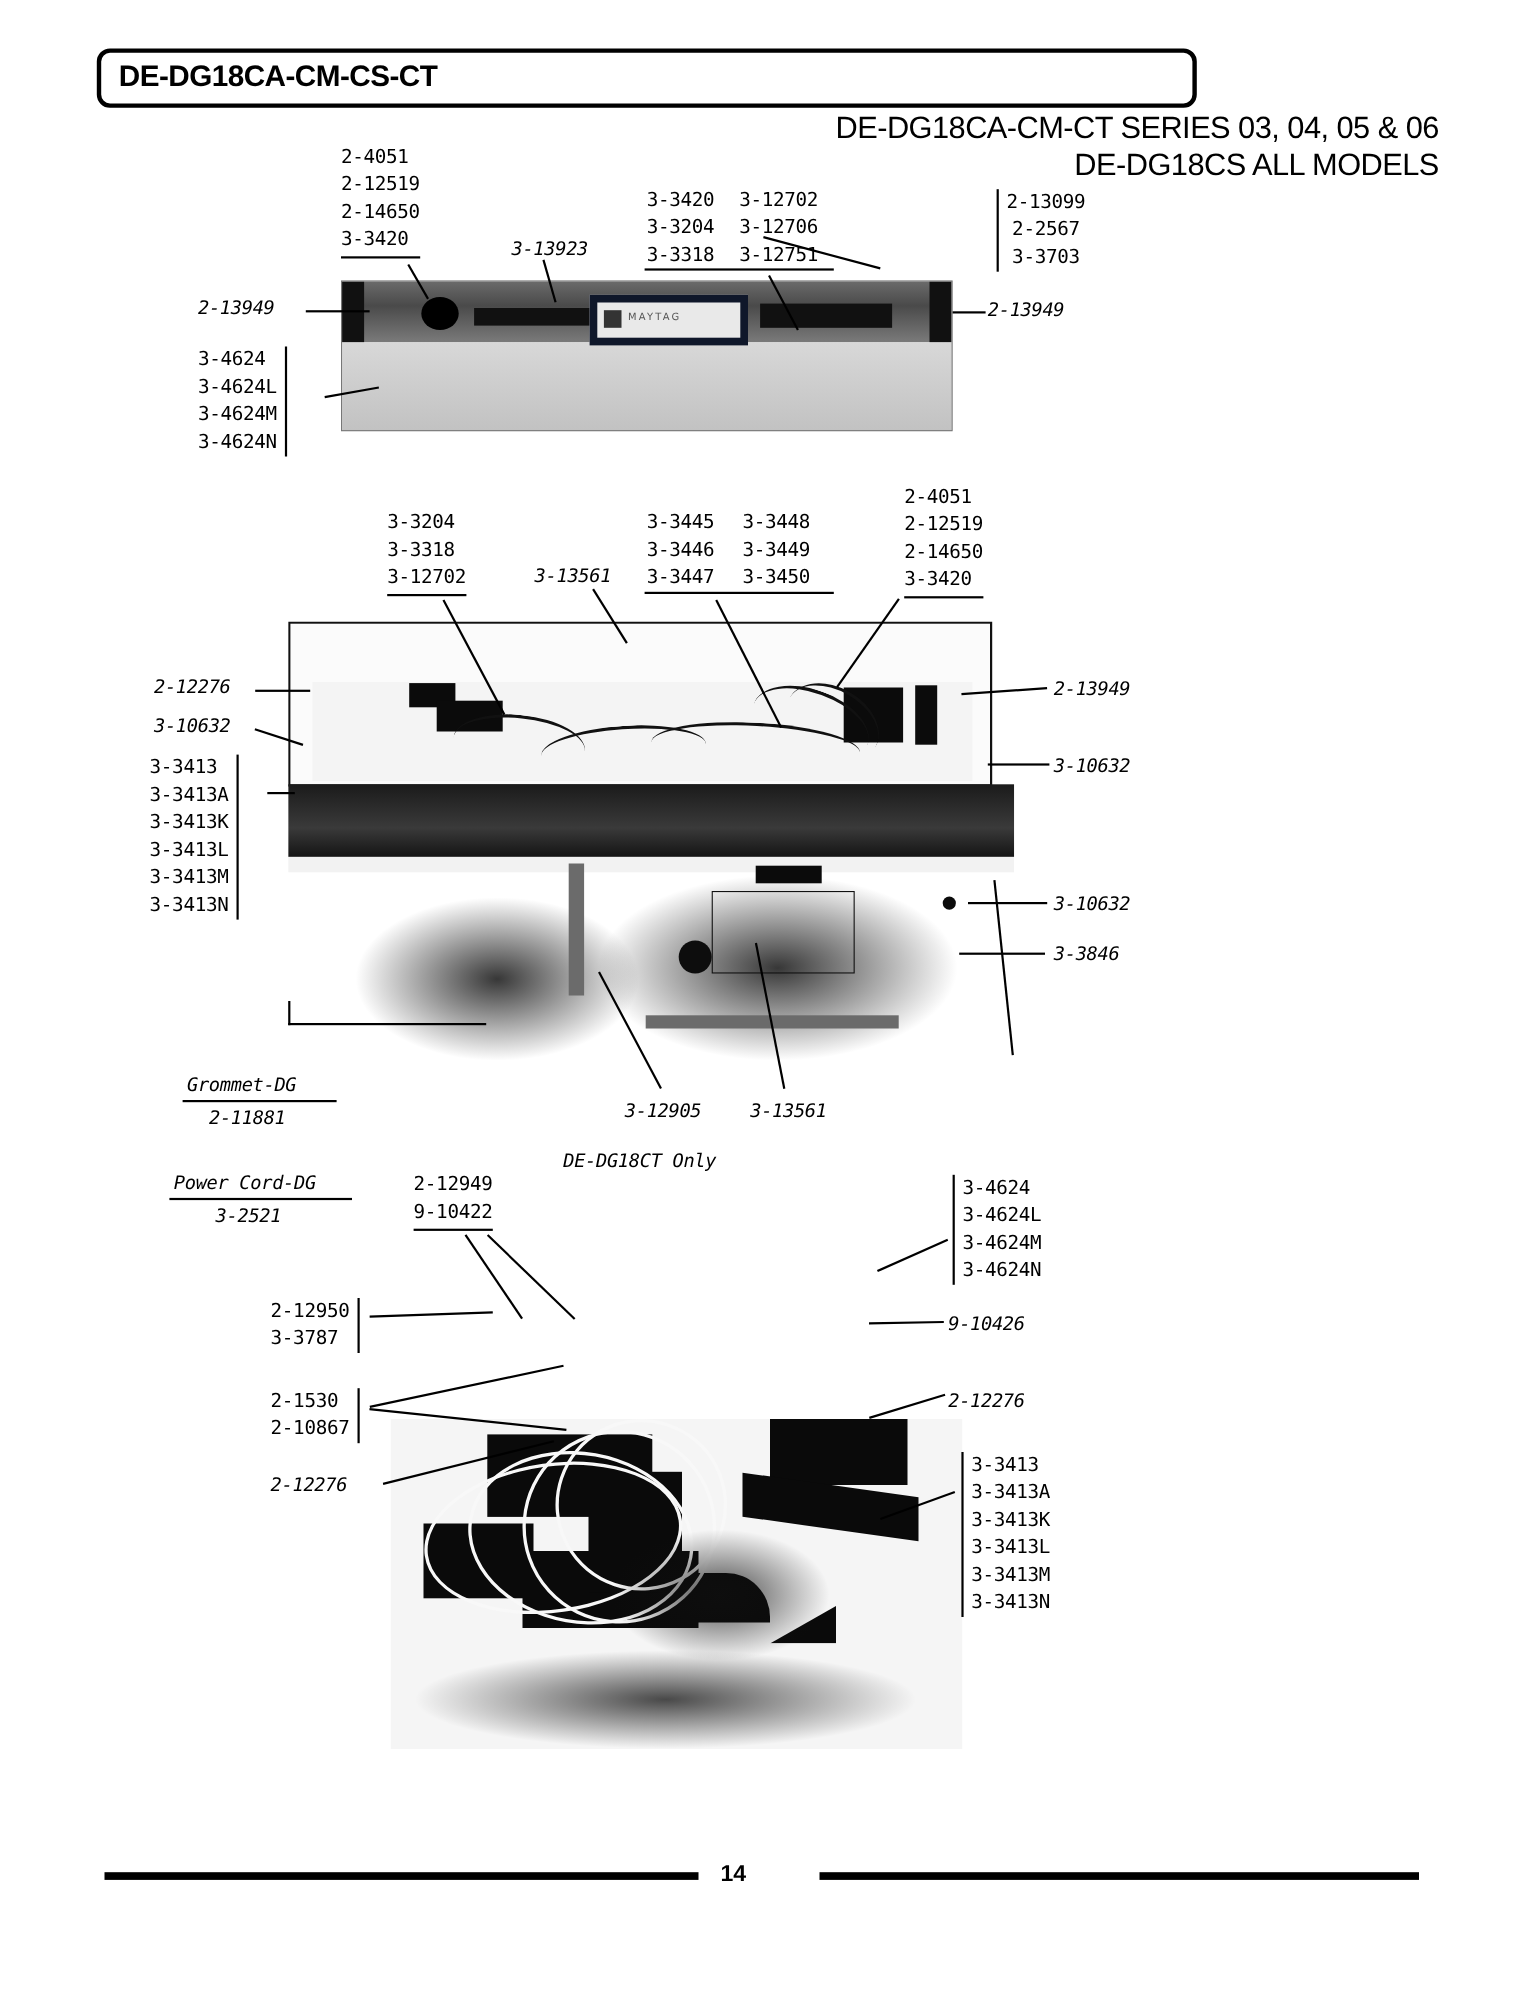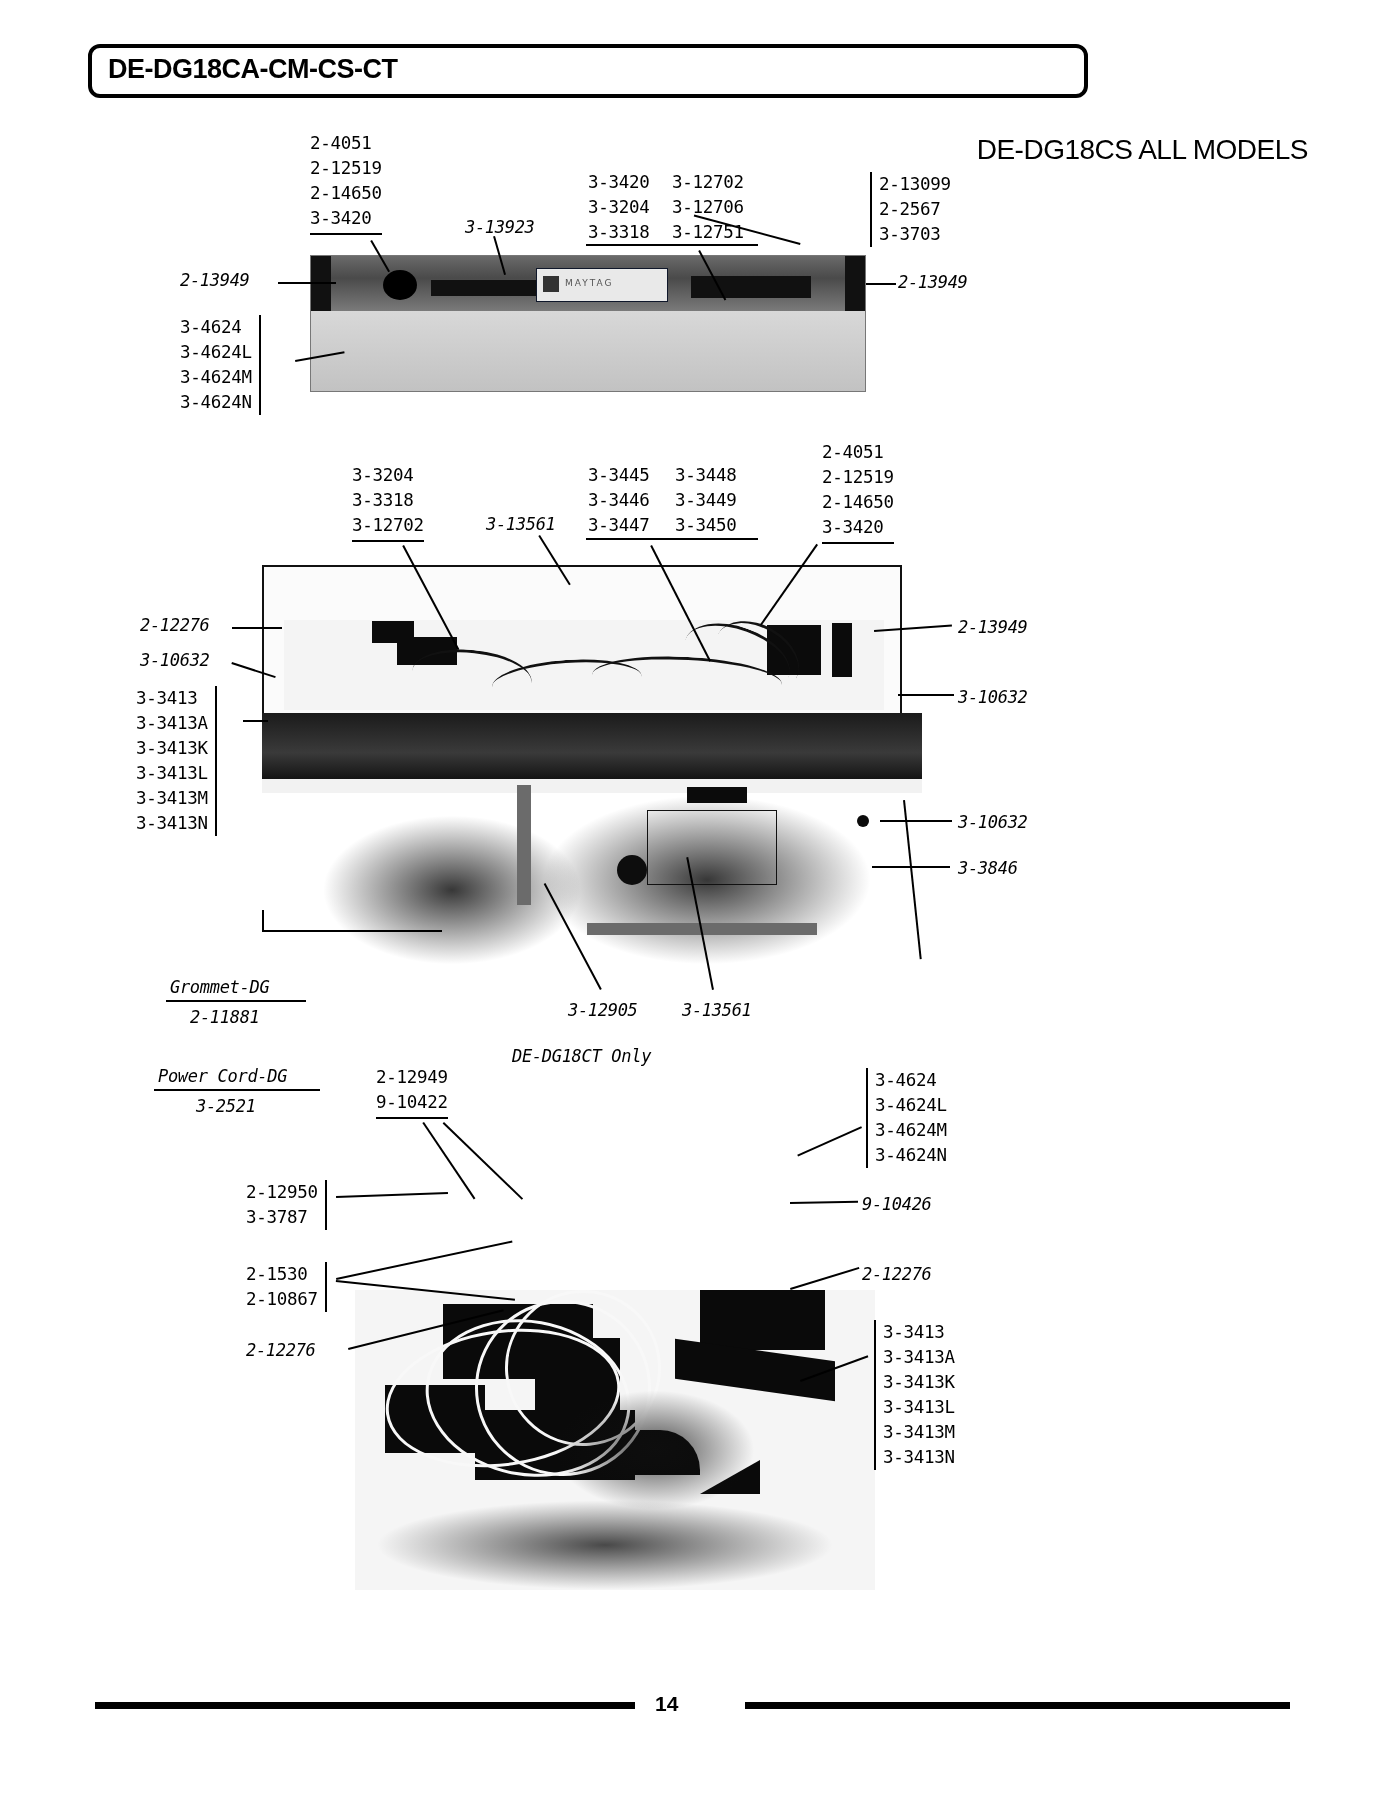--- a/index.html
+++ b/index.html
@@ -146,21 +146,21 @@
     left: 72px; top: 14px;
     width: 34px; height: 30px;
     border-radius: 50%;
     background: #000;
   }
   #photo1 .plate {
     position: absolute;
     left: 225px; top: 12px;
     width: 130px; height: 32px;
     background: #e9e9e9;
-    border: 1px solid #0f172a;
+    border: 7px solid #0f172a;
   }
   #photo1 .plate .logo {
     position: absolute;
     left: 6px; top: 7px;
     width: 16px; height: 16px;
     background: #333;
   }
   #photo1 .plate .txt {
     position: absolute;
     left: 28px; top: 9px;
@@ -288,20 +288,21 @@
     font-family: "Liberation Sans", sans-serif;
   }
 </style>
 </head>
 <body>
 
 <div class="page">
 
   <div class="header-bar"></div>
   <div class="header-model">DE-DG18CA-CM-CS-CT</div>
+  <div class="subtitle-1">DE-DG18CA-CM-CT SERIES 03, 04, 05 &amp; 06</div>
   <div class="subtitle-2">DE-DG18CS ALL MODELS</div>
 
   <div class="photo" id="photo1">
     <div class="strip-top"></div>
     <div class="strip-bot"></div>
     <div class="blk" style="left:0;top:0;width:20px;height:55px;"></div>
     <div class="blk" style="left:534px;top:0;width:20px;height:55px;"></div>
     <div class="blk" style="left:120px;top:24px;width:110px;height:16px;"></div>
     <div class="blk" style="left:380px;top:20px;width:120px;height:22px;"></div>
     <div class="knob"></div>
@@ -325,21 +326,21 @@
     <div>3-3204</div>
     <div>3-3318</div>
   </div>
   <div class="grp" style="left:672px; top:170px;">
     <div>3-12702</div>
     <div>3-12706</div>
     <div>3-12751</div>
   </div>
   <div class="uline" style="left:586px; top:244px; width:172px;"></div>
 
-  <div class="grp brace-l" style="left:870px; top:172px;">
+  <div class="grp brace-l" style="left:906px; top:172px;text-align:center;">
     <div>2-13099</div>
     <div>2-2567</div>
     <div>3-3703</div>
   </div>
 
   <div class="lbl" style="left:180px; top:268px;">2-13949</div>
   <div class="lbl" style="left:898px; top:270px;">2-13949</div>
 
   <div class="grp brace-r" style="left:180px; top:315px;">
     <div>3-4624</div>

